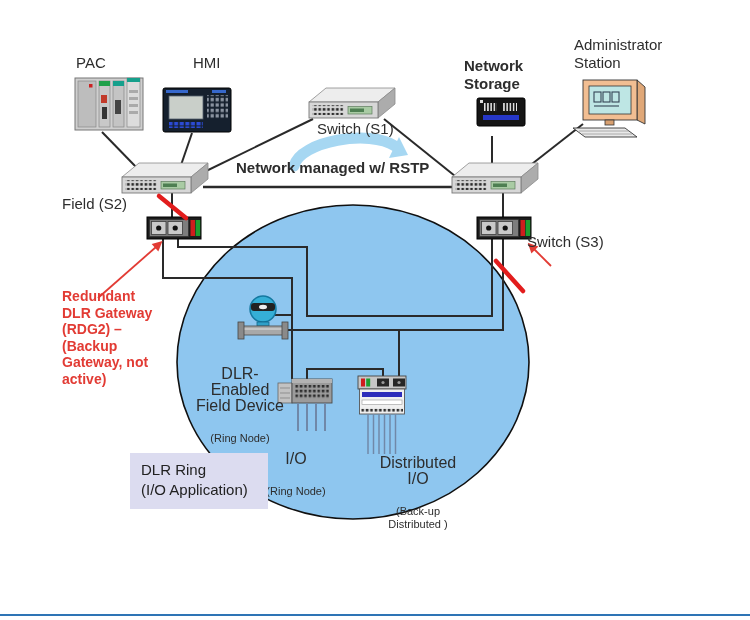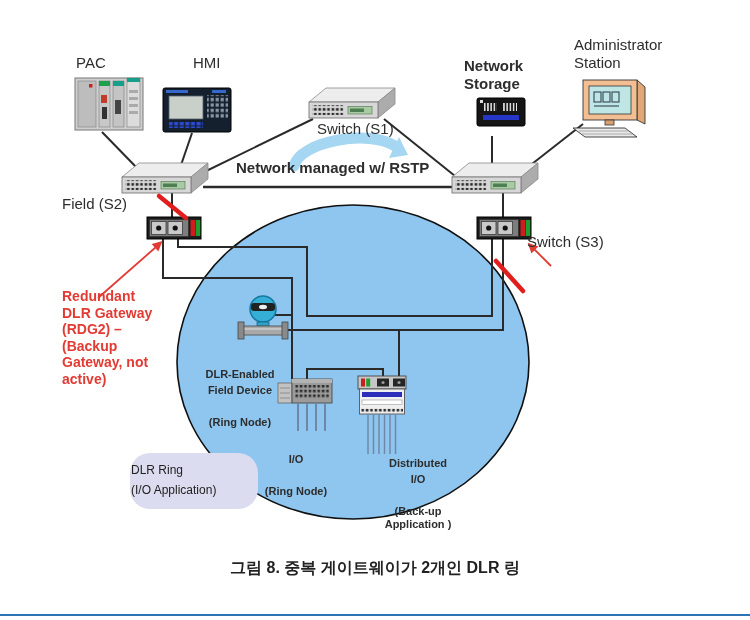--- a/index.html
+++ b/index.html
@@ -3,27 +3,27 @@
 <meta charset="utf-8">
 <style>
   html,body{margin:0;padding:0;background:#fff;}
   .stage{position:relative;width:750px;height:620px;background:#ffffff;overflow:hidden;
          font-family:"Liberation Sans", sans-serif;}
   .stage svg.diagram{position:absolute;left:0;top:0;z-index:1;}
   .lbl{position:absolute;z-index:3;color:var(--c-label,#2d2d2d);font-size:15px;line-height:18px;
        white-space:pre-line;}
   .lbl.bold{font-weight:700;}
   .lbl.center{text-align:center;}
-  .lbl .main{font-weight:700;font-size:11px;line-height:16px;white-space:pre-line;}
-  .lbl .sub{font-weight:700;font-size:11px;line-height:13px;white-space:pre-line;}
+  .lbl .main{font-weight:400;font-size:16px;line-height:16px;white-space:pre-line;}
+  .lbl .sub{font-weight:400;font-size:11px;line-height:13px;white-space:pre-line;}
   .rednote{position:absolute;z-index:3;color:var(--c-red,#e23b34);font-weight:700;font-size:14px;
            line-height:16.5px;white-space:pre-line;}
   .ringbox{position:absolute;z-index:3;background:var(--c-box-bg,#dcdcf0);color:#222;
-           font-size:12px;line-height:20px;white-space:pre-line;padding:7px 0 0 1px;
-           width:127px;height:49px;border-radius:20px;}
+           font-size:15px;line-height:20px;white-space:pre-line;padding:7px 0 0 11px;
+           width:127px;height:49px;}
   .caption{position:absolute;z-index:3;left:0;width:750px;text-align:center;
            font-size:16px;font-weight:700;color:#222;}
   .bottom-rule{position:absolute;z-index:3;left:0;right:0;bottom:4px;height:2px;
                background:var(--c-bottom-rule,#2e74b5);}
   
   .ln{stroke:var(--c-line,#2a2a2a);stroke-width:2;fill:none;}
   .ln.thick{stroke-width:2.6;}
   .ring{fill:var(--c-ring-fill,#8ec6ef);stroke:#101010;stroke-width:1.6;}
   .slash{stroke:#e21d1d;stroke-width:4.5;stroke-linecap:round;}
   .redln{stroke:var(--c-red,#e23b34);stroke-width:1.8;fill:none;}
@@ -245,22 +245,21 @@
     <div class="sub">(Ring Node)</div>
   </div>
   <div class="lbl center" style="left:257px;top:433px;width:78px;">
     <div class="main">I/O</div>
     <div class="sub">(Ring Node)</div>
   </div>
   <div class="lbl center" style="left:344px;top:437px;width:84px;margin-left:32px;">
     <div class="main">Distributed
 I/O</div>
     <div class="sub">(Back-up
-Application )</div>
+Distributed )</div>
   </div>
 
   <div class="ringbox" style="left:130px;top:453px;">DLR Ring
 (I/O Application)</div>
 
-  <div class="caption" style="top:558px;">그림 8. 중복 게이트웨이가 2개인 DLR 링</div>
 
   <div class="bottom-rule"></div>
 </div>
 
 </body></html>

